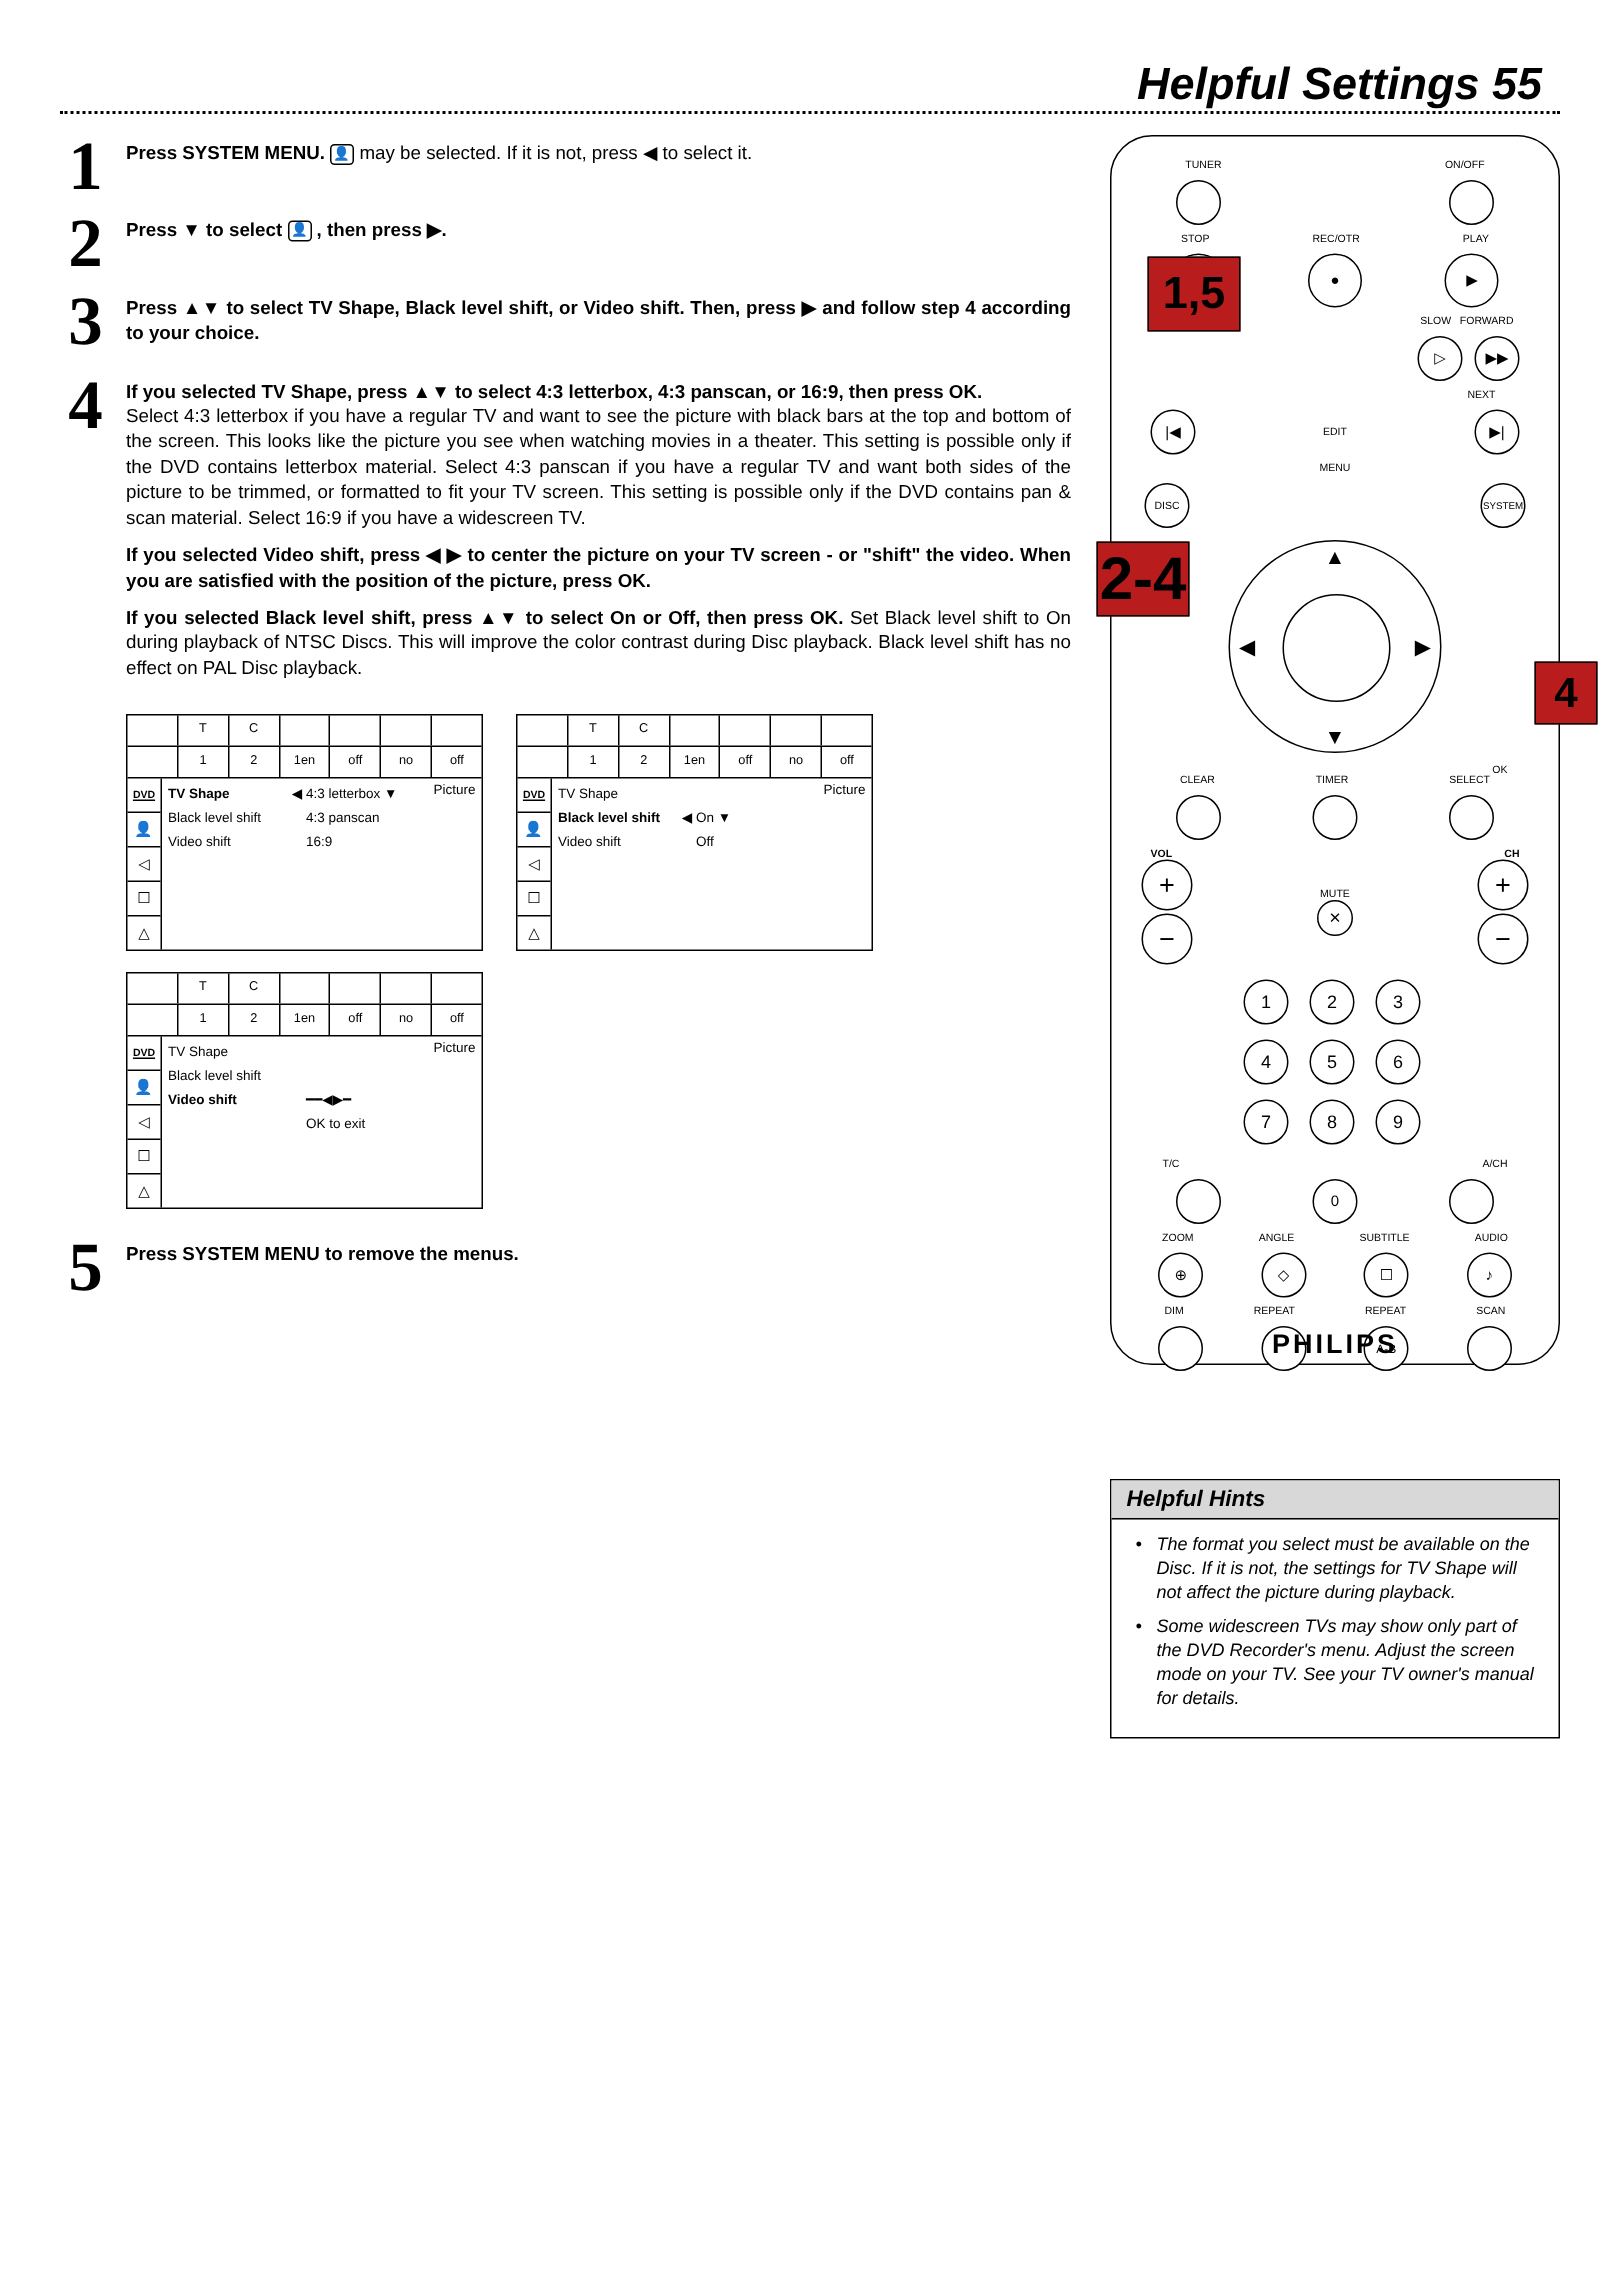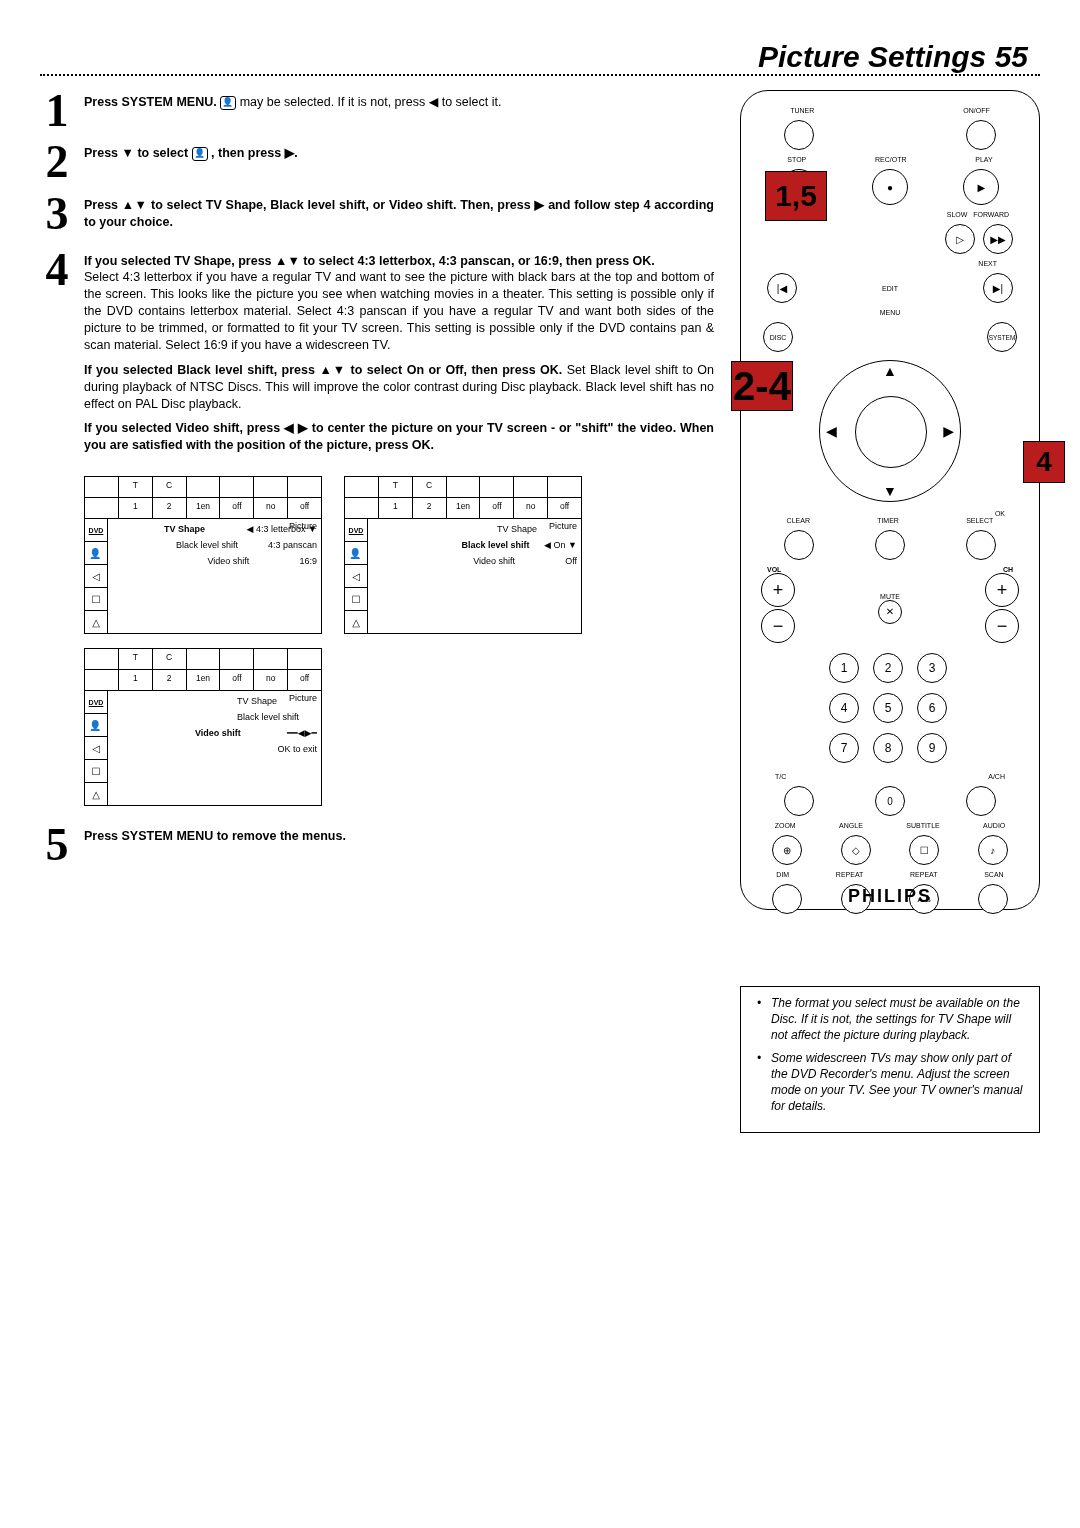--- a/index.html
+++ b/index.html
@@ -18,21 +18,21 @@
 .diags { display:flex; gap:22px; margin:14px 0 14px 44px; }
 .diag { border:1px solid #000; width:236px; }
 .diag-top { display:flex; height:20px; border-bottom:1px solid #000; font-size:8.5px; }
 .diag-top .seg { flex:1; text-align:center; border-right:1px solid #000; padding-top:3px; }
 .diag-top .seg:last-child { border-right:none; }
 .diag-body { display:flex; }
 .diag-side { width:22px; border-right:1px solid #000; display:flex; flex-direction:column; }
 .diag-side .cell { height:22px; border-bottom:1px solid #000; display:flex; align-items:center; justify-content:center; font-size:10px; }
 .diag-side .cell:last-child{border-bottom:none;}
 .diag-main { flex:1; position:relative; font-size:9px; padding:2px 4px; min-height:90px; }
-.diag-main .row { display:flex; align-items:center; height:16px;justify-content:flex-end; }
+.diag-main .row { display:flex; align-items:center; height:16px; }
 .diag-main .row .lbl { width:80px; }
 .diag-main .row .arr { width:12px; text-align:center; }
 .diag-main .row .val { }
 .diag-main .hdr-right { position:absolute; top:2px; right:4px; }
 .remote { border:1px solid #000; border-radius:28px; padding:16px 12px 22px 12px; background:#fff; position:relative; height:780px; }
 .r-row { display:flex; justify-content:space-around; margin:6px 0; align-items:center; }
 .rbtn { width:28px; height:28px; border:1px solid #000; border-radius:50%; display:flex; align-items:center; justify-content:center; font-size:10px; background:#fff;}
 .rbtn.big { width:34px; height:34px; }
 .rlabel { font-size:7px; text-align:center; display:block; }
 .overlay-box { position:absolute; background:#b91c1c; border:1px solid #000; font-weight:bold; font-family:Arial; display:flex;align-items:center;justify-content:center;}
@@ -56,21 +56,21 @@
 .vol-ch{display:flex;justify-content:space-between;padding:0 8px;align-items:center;}
 .vmini{display:flex;flex-direction:column;align-items:center;gap:2px;}
 .vmini .rbtn{width:32px;height:32px;font-size:18px;}
 .mute{width:22px;height:22px;}
 </style>
 </head>
 <body>
 
 <div class="page">
   <div class="title-row">
-    <div class="title"><span>Picture Settings</span> <span>55</span></div>
+    <div class="title"><span>Helpful Settings</span> <span>55</span></div>
   </div>
 
   <div class="cols">
     <div class="left">
 
       <div class="step">
         <div class="num">1</div>
         <div class="body">
             <p>
           <b>Press SYSTEM MENU.</b>
@@ -94,22 +94,22 @@
             <p>
           <b><span>Press </span><span class="tri">▲▼</span><span> to select TV Shape, Black level shift, or Video shift. Then, press </span><span class="tri">▶</span><span> and follow step 4 according to your choice.</span></b>
         </p>
           </div>
       </div>
 
       <div class="step">
         <div class="num">4</div>
         <div class="body">
           <p><b><span>If you selected TV Shape, press </span><span class="tri">▲▼</span><span> to select 4:3 letter­box, 4:3 panscan, or 16:9, then press OK.</span></b><br><span>Select 4:3 letterbox if you have a regular TV and want to see the picture with black bars at the top and bottom of the screen. This looks like the picture you see when watching movies in a theater. This setting is possible only if the DVD contains letterbox material. Select 4:3 panscan if you have a regular TV and want both sides of the picture to be trimmed, or formatted to fit your TV screen. This setting is possible only if the DVD contains pan &amp; scan material. Select 16:9 if you have a widescreen TV.</span></p>
+          <p><b><span>If you selected Video shift, press </span><span class="tri">◀ ▶</span><span> to center the pic­ture on your TV screen - or "shift" the video. When you are satisfied with the position of the picture, press OK.</span></b></p>
           <p><b><span>If you selected Black level shift, press </span><span class="tri">▲▼</span><span> to select On or Off, then press OK.</span></b><span> Set Black level shift to On during playback of NTSC Discs. This will improve the color contrast during Disc play­back. Black level shift has no effect on PAL Disc playback.</span></p>
-          <p><b><span>If you selected Video shift, press </span><span class="tri">◀ ▶</span><span> to center the pic­ture on your TV screen - or "shift" the video. When you are satisfied with the position of the picture, press OK.</span></b></p>
         </div>
       </div>
 
       <div class="diags">
 
         <div class="diag">
           <div class="diag-top">
             <div class="seg"></div>
               <div class="seg">T</div>
               <div class="seg">C</div>
@@ -429,20 +429,21 @@
           <div class="rbtn"></div>
           <div class="rbtn"></div>
           <div class="rbtn" style="font-size:8px;">A-B</div>
           <div class="rbtn"></div>
         </div>
 
         <div class="brand">PHILIPS</div>
       </div>
 
       <div class="hints-box">
+        <div class="hints-title">Helpful Hints</div>
         <div class="hints-body">
           <div class="bullet">
               <span class="dot">•</span>
               <span>The format you select must be available on the Disc. If it is not, the settings for TV Shape will not affect the picture during playback.</span>
             </div>
           <div class="bullet">
               <span class="dot">•</span>
               <span>Some widescreen TVs may show only part of the DVD Recorder's menu. Adjust the screen mode on your TV. See your TV owner's manual for details.</span>
             </div>
         </div>

